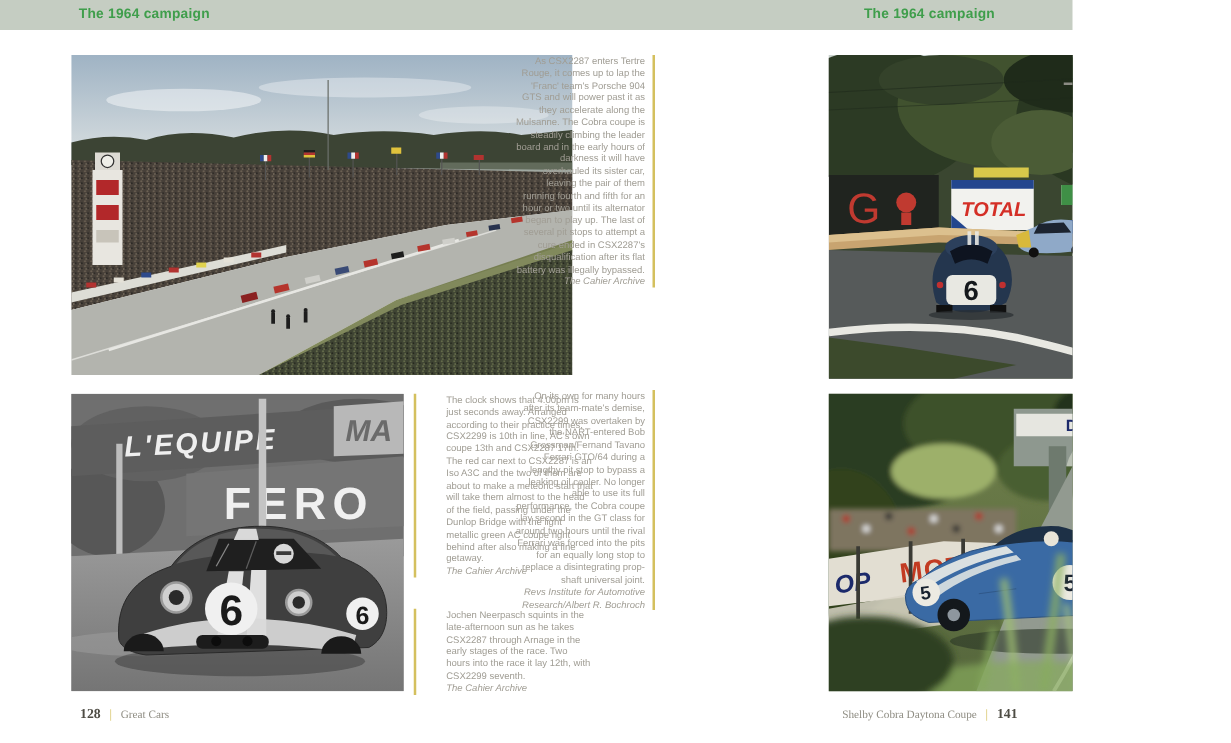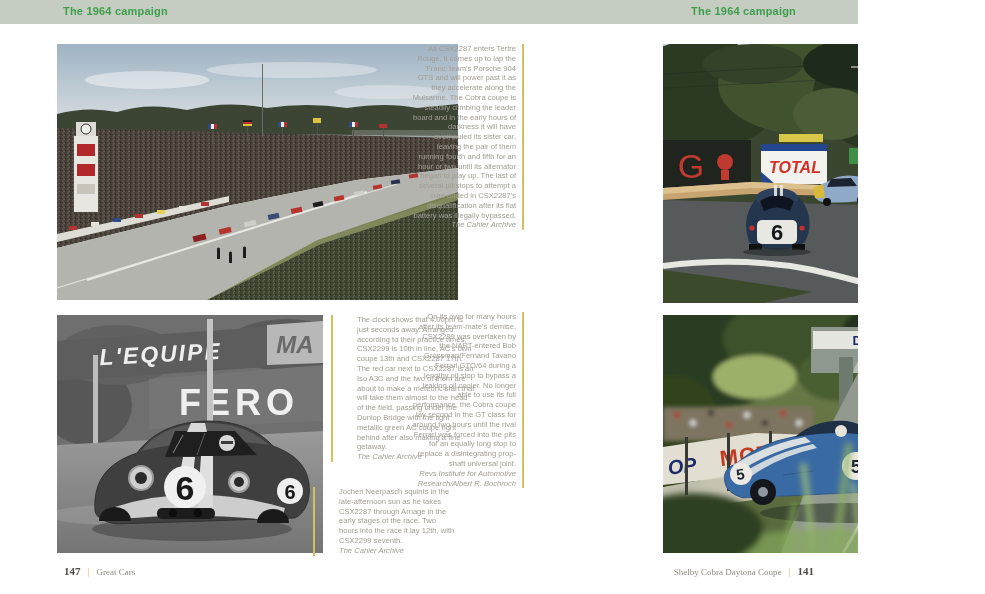--- a/index.html
+++ b/index.html
@@ -191,21 +191,21 @@
         <circle cx="141" cy="198" r="4" fill="#0c0c0c"></circle>
       <path d="M42,206 A16,14 0 0 1 74,206 Z" fill="#1a1a1a"></path>
       <path d="M200,208 A16,14 0 0 1 232,208 Z" fill="#1a1a1a"></path>
     </g>
   </svg>
 
   <div class="caption caption-left" style="left:331px;top:315px;">
     <span>The clock shows that 4.00pm is just seconds away. Arranged according to their practice times, CSX2299 is 10th in line, AC's own coupe 13th and CSX2287 17th. The red car next to CSX2287 is an Iso A3C and the two of them are about to make a meteoric start that will take them almost to the head of the field, passing under the Dunlop Bridge with the light metallic green AC coupe right behind after also making a fine getaway.</span>
     <span class="credit">The Cahier Archive</span>
   </div>
-  <div class="caption caption-left" style="left:313px;top:487px;">
+  <div class="caption caption-left" style="left:331px;top:487px;">
     <span>Jochen Neerpasch squints in the late-afternoon sun as he takes CSX2287 through Arnage in the early stages of the race. Two hours into the race it lay 12th, with CSX2299 seventh.</span>
     <span class="credit">The Cahier Archive</span>
   </div>
 
   <div class="caption caption-right" style="right:334px;top:44px;text-align:right;">
     <span>As CSX2287 enters Tertre Rouge, it comes up to lap the 'Franc' team's Porsche 904 GTS and will power past it as they accelerate along the Mulsanne. The Cobra coupe is steadily climbing the leader board and in the early hours of darkness it will have overhauled its sister car, leaving the pair of them running fourth and fifth for an hour or two until its alternator began to play up. The last of several pit stops to attempt a cure ended in CSX2287's disqualification after its flat battery was illegally bypassed.</span>
     <span class="credit">The Cahier Archive</span>
   </div>
   <div class="caption caption-right" style="right:334px;top:312px;">
     <span>On its own for many hours after its team-mate's demise, CSX2299 was overtaken by the NART-entered Bob Grossman/Fernand Tavano Ferrari GTO/64 during a lengthy pit stop to bypass a leaking oil cooler. No longer able to use its full performance, the Cobra coupe lay second in the GT class for around two hours until the rival Ferrari was forced into the pits for an equally long stop to replace a disintegrating prop-shaft universal joint.</span>
@@ -386,19 +386,19 @@
       <path d="M172,238 Q180,180 186,128" stroke="#8db263" stroke-width="7" fill="none" opacity="0.8"></path>
       <path d="M200,238 Q194,200 190,168" stroke="#a8c67e" stroke-width="5" fill="none" opacity="0.8"></path>
       <path d="M122,238 Q128,210 132,188" stroke="#86a95c" stroke-width="6" fill="none" opacity="0.8"></path>
       <ellipse cx="165" cy="232" rx="95" ry="18" fill="#86a95c" opacity="0.7"></ellipse>
       <ellipse cx="30" cy="214" rx="70" ry="36" fill="#2f4022"></ellipse>
       <polygon points="322,192 322,238 256,238" fill="#31431f"></polygon>
     </g>
   </svg>
 
   <div class="footer footer-left">
-    <span class="pagenum">147</span><span class="sep">|</span><span>Great Cars</span>
+    <span class="pagenum">128</span><span class="sep">|</span><span>Great Cars</span>
   </div>
   <div class="footer footer-right">
     <span>Shelby Cobra Daytona Coupe</span><span class="sep">|</span><span class="pagenum">141</span>
   </div>
 
 </div>
 
 </body></html>

